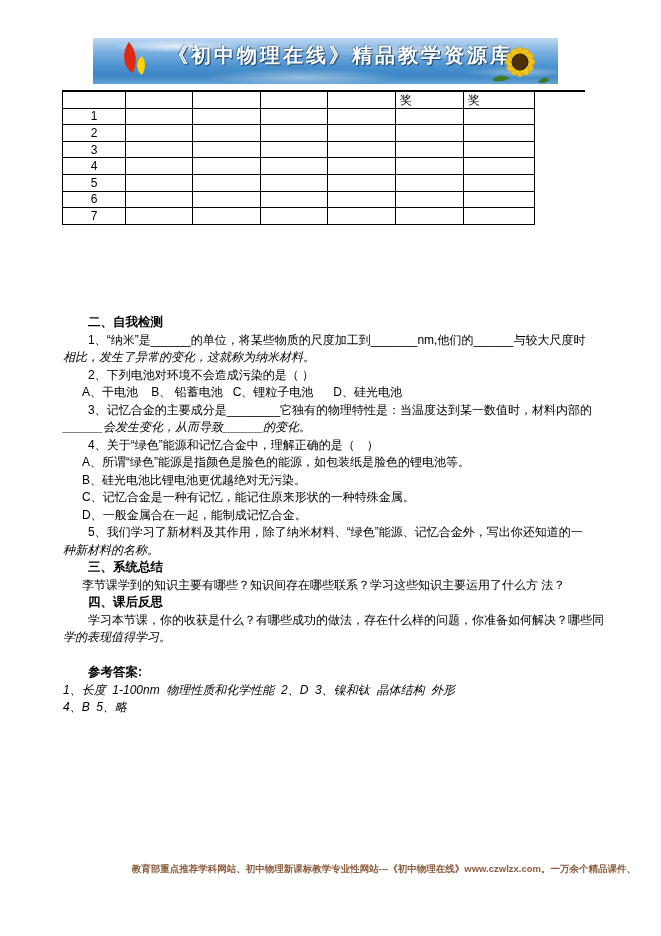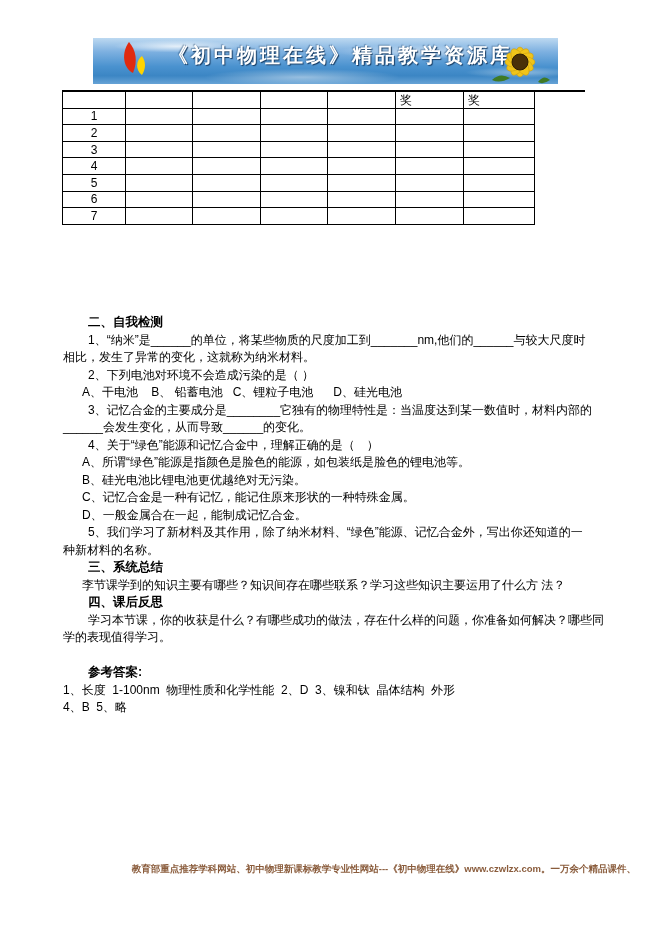--- a/index.html
+++ b/index.html
@@ -54,21 +54,21 @@
   }
   .grid-table td.col-first { text-align:center; padding:0; }
 
   
   .content {
     position:absolute; left:63px; top:314px; width:545px;
     font-size:12px; line-height:17.5px; white-space:pre-wrap;
   }
   .content .line { min-height:17.5px; }
   .content .bold { font-weight:bold; font-size:12.5px; }
-  .indent-0 { padding-left:0; }
+  .indent-0 { padding-left:0;font-style:italic; }
   .indent-1 { padding-left:19px; }
   .indent-2 { padding-left:25px; }
 
   
   .footer {
     position:absolute; left:56px; top:862px; width:580px;
     font-size:9.5px; line-height:14.5px; font-weight:bold;
     white-space:nowrap;
     text-align:right;
   }

